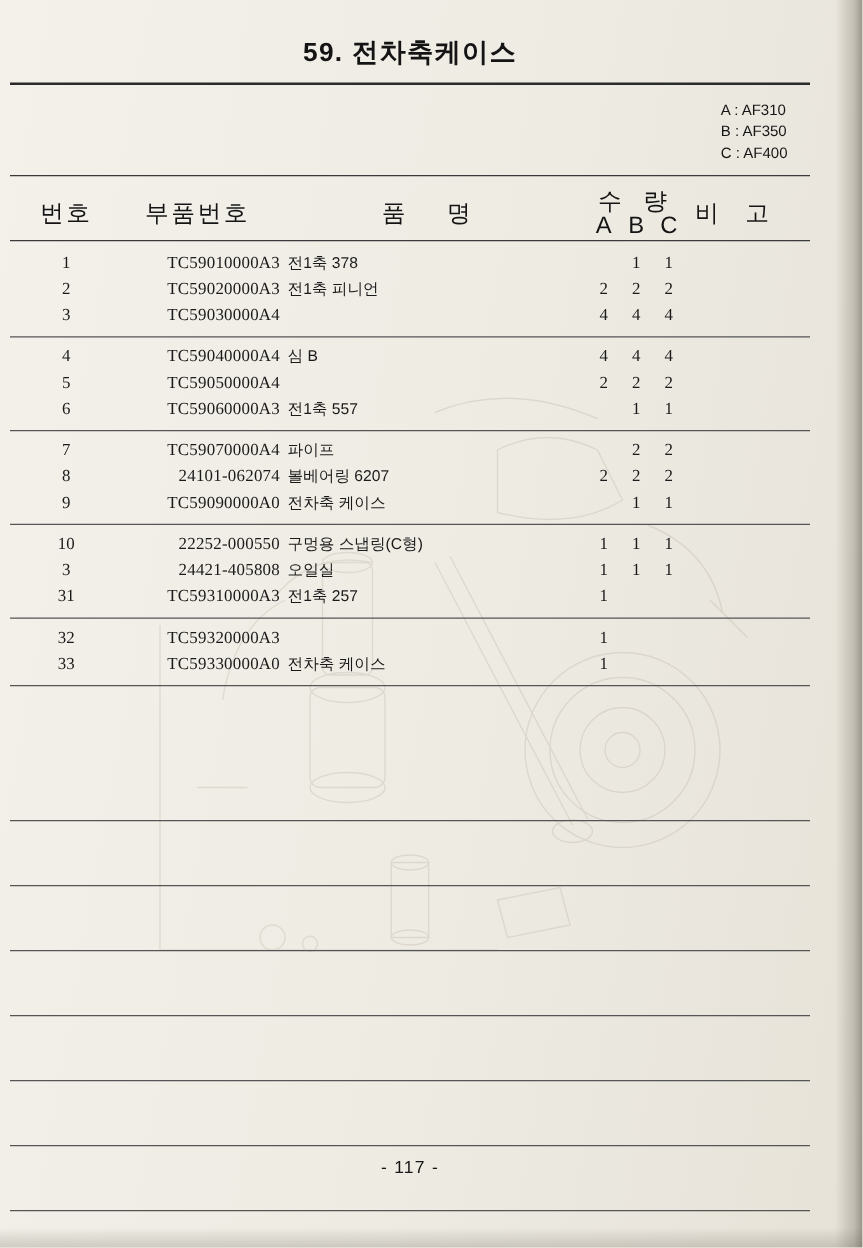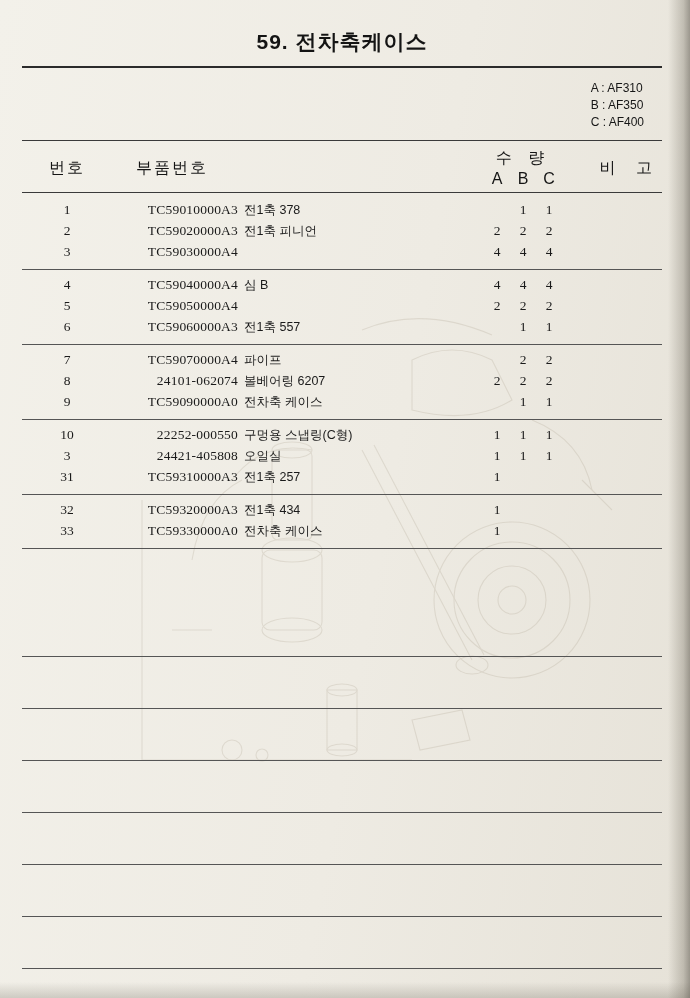--- a/index.html
+++ b/index.html
@@ -29,21 +29,21 @@
     background: linear-gradient(to right, rgba(90,84,70,0) 0%, rgba(90,84,70,0.28) 70%, rgba(60,55,45,0.45) 100%);
   }
   .bottom-shadow {
     position: absolute;
     left: 0; bottom: 0;
     width: 690px; height: 16px;
     background: linear-gradient(to bottom, rgba(90,84,70,0) 0%, rgba(80,74,62,0.22) 100%);
   }
   .content {
     position: absolute;
-    left: 22px; top: 0;
+    left: 8px; top: 0;
     width: 646px;
     height: 742px;
   }
 
   
   .title {
     position: absolute;
     left: 0; top: 28px;
     width: 640px;
     text-align: center;
@@ -85,31 +85,31 @@
     border-top: 1px solid #3a3a3a;
   }
   .hline.thin { border-top: 1px solid #555; }
 
   .hdr {
     position: absolute;
     left: 0; top: 0;
     width: 640px;
     height: 52px;
     font-family: "Liberation Sans", sans-serif;
-    font-size: 16px;
+    font-size: 19px;
     color: #141414;
   }
   .hdr-no   { position: absolute; left: 10px;  top: 18px; width: 70px;  text-align: center; letter-spacing: 2px; }
   .hdr-part { position: absolute; left: 84px;  top: 18px; width: 132px; text-align: center; letter-spacing: 2px; }
   .hdr-name { position: absolute; left: 220px; top: 18px; width: 240px; text-align: center; letter-spacing: 14px; }
   .hdr-qty  { position: absolute; left: 462px; top: 8px;  width: 78px;  text-align: center; letter-spacing: 6px; }
   .hdr-a    { position: absolute; left: 462px; top: 30px; width: 26px; text-align: center; }
   .hdr-b    { position: absolute; left: 488px; top: 30px; width: 26px; text-align: center; }
   .hdr-c    { position: absolute; left: 514px; top: 30px; width: 26px; text-align: center; }
-  .hdr-rem  { position: absolute; left: 548px; top: 18px; width: 90px; text-align: right; letter-spacing: 8px; }
+  .hdr-rem  { position: absolute; left: 548px; top: 18px; width: 90px; text-align: left; letter-spacing: 8px; }
 
   .row {
     position: absolute;
     left: 0;
     width: 640px;
     height: 21px;
     font-size: 13.5px;
   }
   .c-no   { position: absolute; left: 10px;  width: 70px;  text-align: center; font-family: "Liberation Serif", serif; }
   .c-part { position: absolute; left: 84px;  width: 132px; text-align: right; font-family: "Liberation Serif", serif; letter-spacing: 0.2px; }
@@ -185,20 +185,21 @@
         <path d="M470 180 l30 30"></path>
       </g>
     </svg>
 
     <div class="table">
 
       <div class="hline" style="top:0px;"></div>
       <div class="hdr">
         <div class="hdr-no">번호</div>
         <div class="hdr-part">부품번호</div>
+        <div class="hdr-name">품      명</div>
         <div class="hdr-qty">수  량</div>
         <div class="hdr-a">A</div>
         <div class="hdr-b">B</div>
         <div class="hdr-c">C</div>
         <div class="hdr-rem">비  고</div>
       </div>
       <div class="hline" style="top:52px;"></div>
 
       <div id="rows-host">
           <div class="row" style="top: 62px;">
@@ -307,21 +308,20 @@
             <div class="c-name">전1축 257</div>
             <div class="c-a">1</div>
             <div class="c-b"></div>
             <div class="c-c"></div>
             <div class="c-rem"></div>
           </div>
           <div class="hline thin" style="top: 354px;"></div>
           <div class="row" style="top: 362px;">
             <div class="c-no">32</div>
             <div class="c-part">TC59320000A3</div>
-            <div class="c-name">전1축 434</div>
             <div class="c-a">1</div>
             <div class="c-b"></div>
             <div class="c-c"></div>
             <div class="c-rem"></div>
           </div>
           <div class="row" style="top: 383px;">
             <div class="c-no">33</div>
             <div class="c-part">TC59330000A0</div>
             <div class="c-name">전차축 케이스</div>
             <div class="c-a">1</div>
@@ -333,17 +333,18 @@
           <div class="hline thin" style="top: 516px;"></div>
           <div class="hline thin" style="top: 568px;"></div>
           <div class="hline thin" style="top: 620px;"></div>
           <div class="hline thin" style="top: 672px;"></div>
           <div class="hline thin" style="top: 724px;"></div>
           <div class="hline thin" style="top: 776px;"></div>
           <div class="hline thin" style="top: 828px;"></div>
         </div>
     </div>
 
+    <div class="pageno">- 117 -</div>
   </div>
 
   <div class="right-shadow"></div>
   <div class="bottom-shadow"></div>
 </div>
 
 </body></html>

